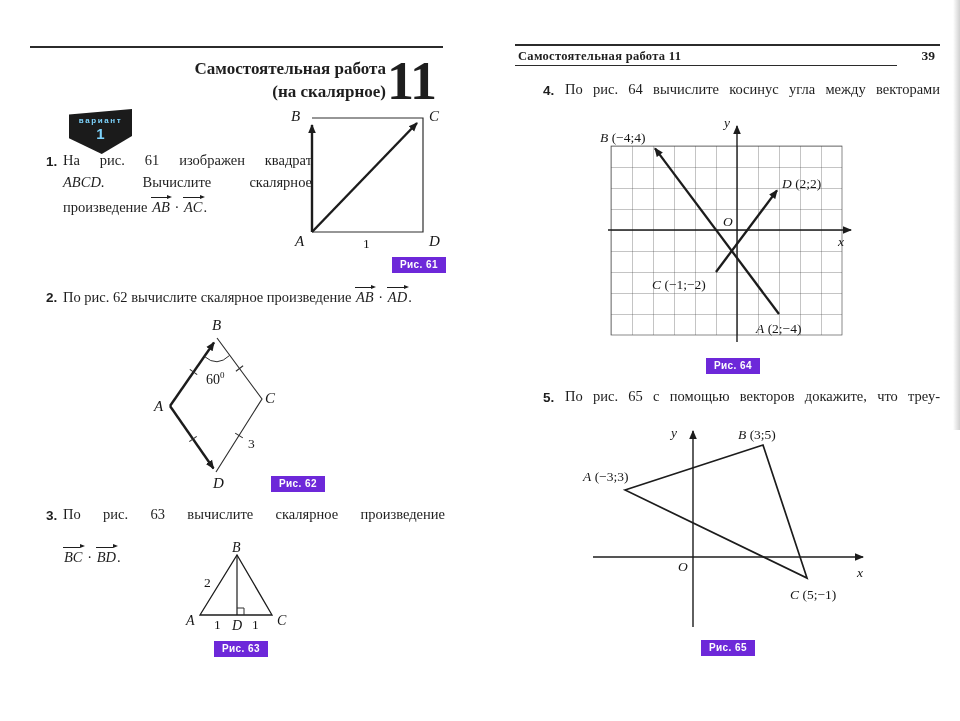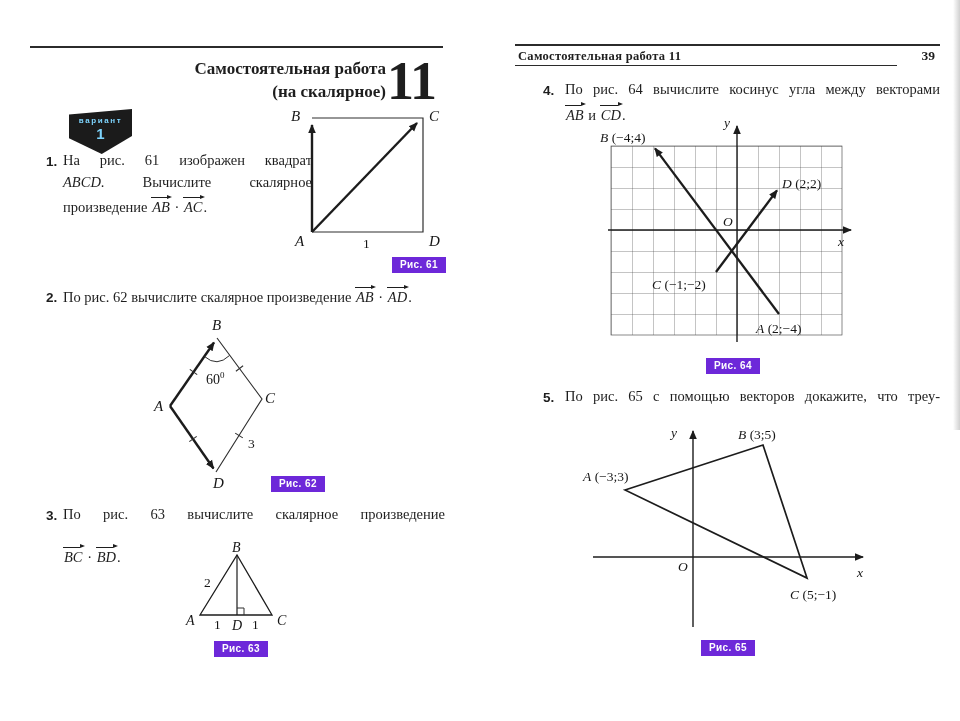--- a/index.html
+++ b/index.html
@@ -157,21 +157,20 @@
 
   <div class="rule" style="left:45px;top:44px;width:425px;height:2px;"></div>
   <div class="rule" style="left:45px;top:65px;width:382px;height:1px;"></div>
   <div class="rp-title" style="left:48px;">Самостоятельная работа 11</div>
   <div class="rp-page" style="left:433px;">39</div>
 
   <div class="prob" style="left:73px;top:79px;width:397px;">
     <span class="pnum">4.</span>
     <div class="ptext-r" style="width:375px;">
       <div class="pline just"><span>По рис. 64 вычислите косинус угла между векторами</span></div>
-      <div class="pline" style="margin-top:3px;"><span class="vec">AB</span><span> и </span><span class="vec">CD</span><span>.</span></div>
     </div>
   </div>
 
   <svg style="left:118px;top:112px;" width="280" height="240" viewBox="0 0 280 240">
     <defs>
       <pattern id="grid64" x="23" y="34" width="21" height="21" patternUnits="userSpaceOnUse">
         <path d="M21,0 H0 V21" fill="none" stroke="#4a4a4a" stroke-width="0.65"></path>
       </pattern>
       <marker id="m64" markerUnits="userSpaceOnUse" markerWidth="11" markerHeight="10" refX="8" refY="5" orient="auto">
         <path d="M0,1.2 L9,5 L0,8.8 Z" fill="#1c1c1c"></path>

